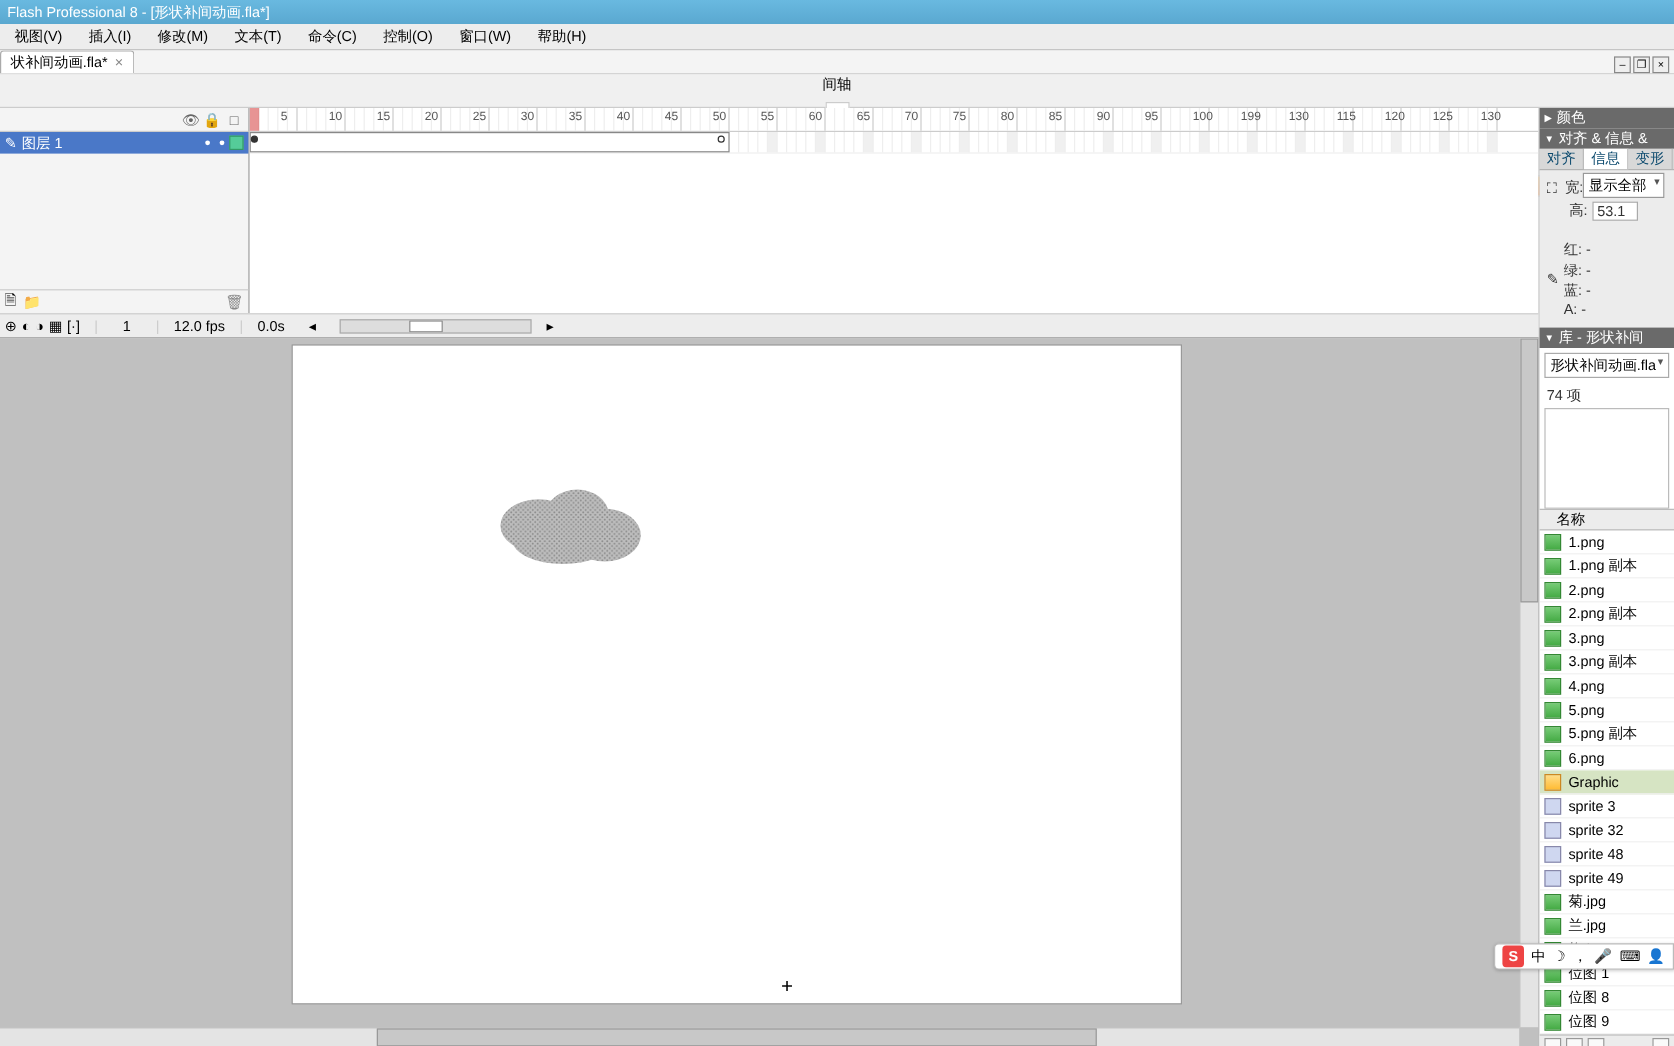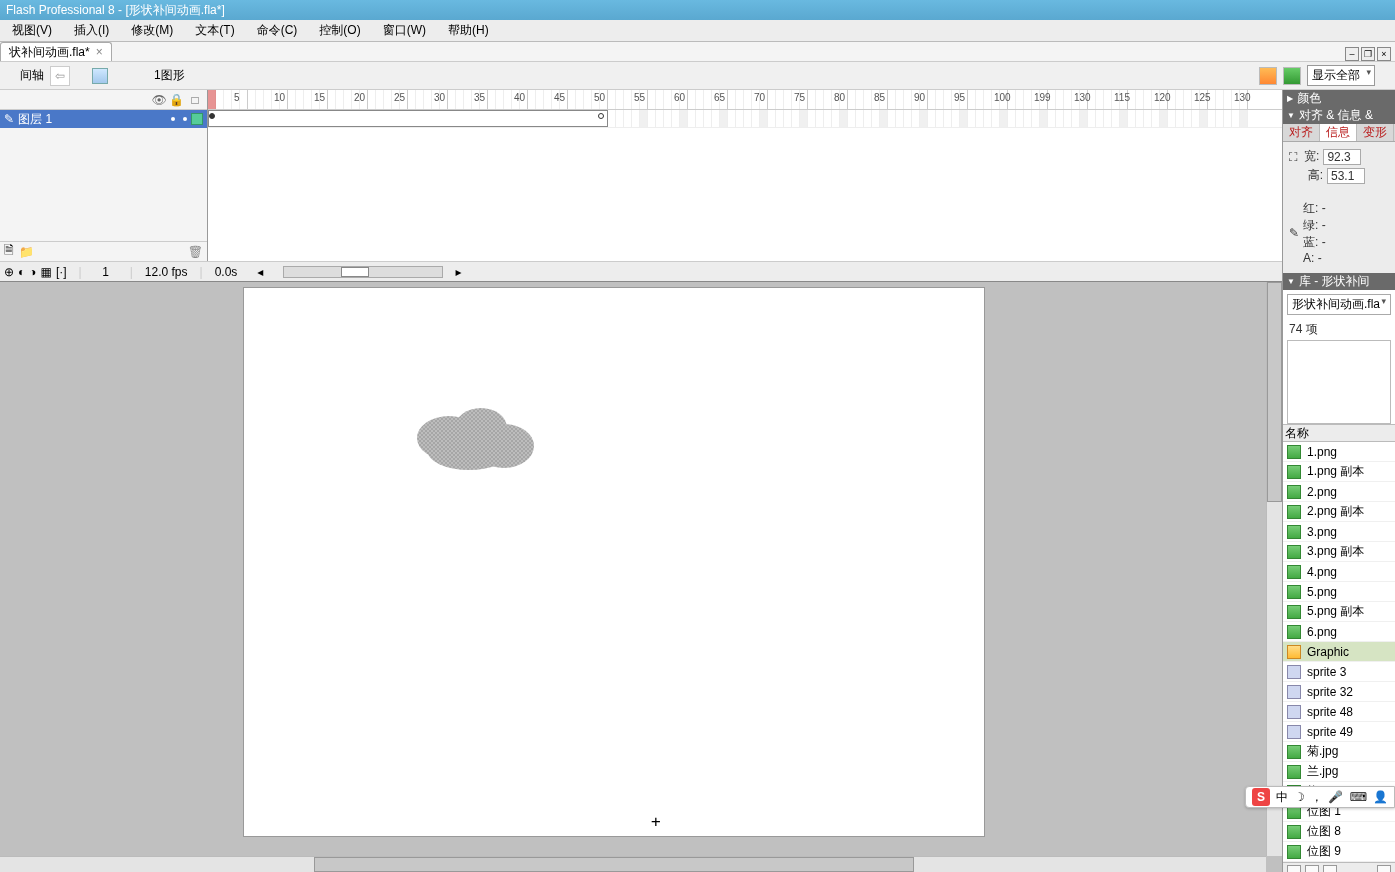--- a/index.html
+++ b/index.html
@@ -16,21 +16,21 @@
 
 .doctabs { height: 20px; background: #f4f4f4; border-bottom: 1px solid #ccc; display: flex; align-items: flex-end; }
 .doctab { height: 19px; padding: 2px 8px; background: #fff; border: 1px solid #aaa; border-bottom: none; border-radius: 3px 3px 0 0; display: flex; align-items: center; gap: 4px; }
 .doctab .close { color: #888; margin-left: 2px; }
 
 
 .winctrl { margin-left: auto; display: flex; gap: 2px; padding-right: 4px; }
 .winbtn { width: 14px; height: 14px; border: 1px solid #888; background: #eee; display:flex; align-items:center; justify-content:center; font-size:9px; }
 
 
-.editbar { height: 28px; background: #f0f0f0; border-bottom: 1px solid #ccc; display: flex; align-items: center; padding: 0 20px; gap: 6px; }
+.editbar { height: 28px; background: #f0f0f0; border-bottom: 1px solid #ccc; display: flex; align-items: center; padding: 0 8px; gap: 6px; flex-direction: column; }
 .editbar .scene-icon { width: 16px; height: 16px; background: linear-gradient(#cfe8ff,#a3c8ec); border: 1px solid #7aa; }
 .editbar .scene-name { font-weight: normal; margin-left: 40px; }
 .editbar .back { width: 20px; height: 20px; border: 1px solid #ccc; background:#fff; display:flex; align-items:center; justify-content:center; color:#999; }
 .editbar .right { margin-left: auto; display: flex; align-items: center; gap: 6px; }
 .small-icon { width: 18px; height: 18px; border: 1px solid #bbb; background:#fafafa; }
 .zoom-select { border: 1px solid #999; padding: 1px 14px 1px 4px; background:#fff; position: relative; }
 .zoom-select::after { content:"▾"; position:absolute; right:3px; font-size:9px; color:#555; }
 
 
 .workarea { display: flex; height: calc(872px - 20px - 22px - 20px - 28px); }
@@ -77,33 +77,33 @@
 .stage-wrap .vscroll { position:absolute; right:0; top:0; bottom:16px; width:16px; background:#e4e4e4; border-left:1px solid #bbb; }
 .stage-wrap .vscroll .thumb { position:absolute; top:0; width:100%; height:220px; background:#c8c8c8; border:1px solid #999; }
 .stage-wrap .hscroll-bar { position:absolute; left:0; right:16px; bottom:0; height:16px; background:#e4e4e4; border-top:1px solid #bbb; }
 .stage-wrap .hscroll-bar .thumb { position:absolute; left:314px; height:100%; width:600px; background:#c8c8c8; border:1px solid #999; }
 .crosshair { position:absolute; left:651px; top:532px; color:#000; font-size:16px; font-family:monospace; line-height:1; pointer-events:none; }
 
 
 .panel-header { height:18px; background:#6a6a6a; color:#fff; display:flex; align-items:center; padding:0 4px; gap:4px; }
 .panel-header .tri { font-size:8px; }
 .panel-tabs { height:18px; background:#d8d8d8; display:flex; border-bottom:1px solid #aaa; }
-.ptab { padding:0 6px; border-right:1px solid #bbb; color:#b91c1c; }
+.ptab { padding:0 6px; border-right:1px solid #bbb; color:#0c4a6e; }
 .ptab.active { background:#fff;text-align:center; }
 .info-body { padding:6px; background:#ececec; font-size:11px; color:#333; }
 .info-body .row { display:flex; gap:4px; margin-bottom:2px; align-items:center; }
 .info-body .lab { width:18px; text-align:right; }
 .info-body .val { border:1px solid #aaa; background:#fff; padding:0 3px; min-width:38px; }
 
 .lib-body { flex:1; display:flex; flex-direction:column; background:#fff; }
 .lib-doc { border:1px solid #aaa; margin:4px; padding:1px 4px; background:#fff; position:relative; }
 .lib-doc::after { content:"▾"; position:absolute; right:4px; font-size:9px; color:#555; }
 .lib-count { padding:2px 6px; color:#333; }
 .lib-preview { height:84px; margin:0 4px; border:1px solid #bbb; background:#fff; }
-.lib-cols { height:18px; border-top:1px solid #bbb; border-bottom:1px solid #bbb; background:#ececec; display:flex; align-items:center; padding:0 2px; }
+.lib-cols { height:18px; border-top:1px solid #bbb; border-bottom:1px solid #bbb; background:#ececec; display:flex; align-items:center; padding:0 14px; }
 .lib-list { flex:1; overflow:hidden; }
 .lib-item { height:20px; display:flex; align-items:center; gap:6px; padding:0 4px; border-bottom:1px solid #f0f0f0; }
 .lib-item.sel { background:#d6e4c3; }
 .lib-icon { width:14px; height:14px; display:flex; align-items:center; justify-content:center; }
 .lib-icon.bmp { background:linear-gradient(#7c7,#4a4); border:1px solid #383; }
 .lib-icon.gfx { background:linear-gradient(#fd8,#fb3); border:1px solid #c82; }
 .lib-icon.mc { background:#cfd7f0; border:1px solid #88a; }
 .lib-footer { height:18px; border-top:1px solid #bbb; background:#ececec; display:flex; align-items:center; gap:4px; padding:0 4px; }
 .lib-footer .sq { width:14px; height:14px; border:1px solid #999; background:#fafafa; }
 

